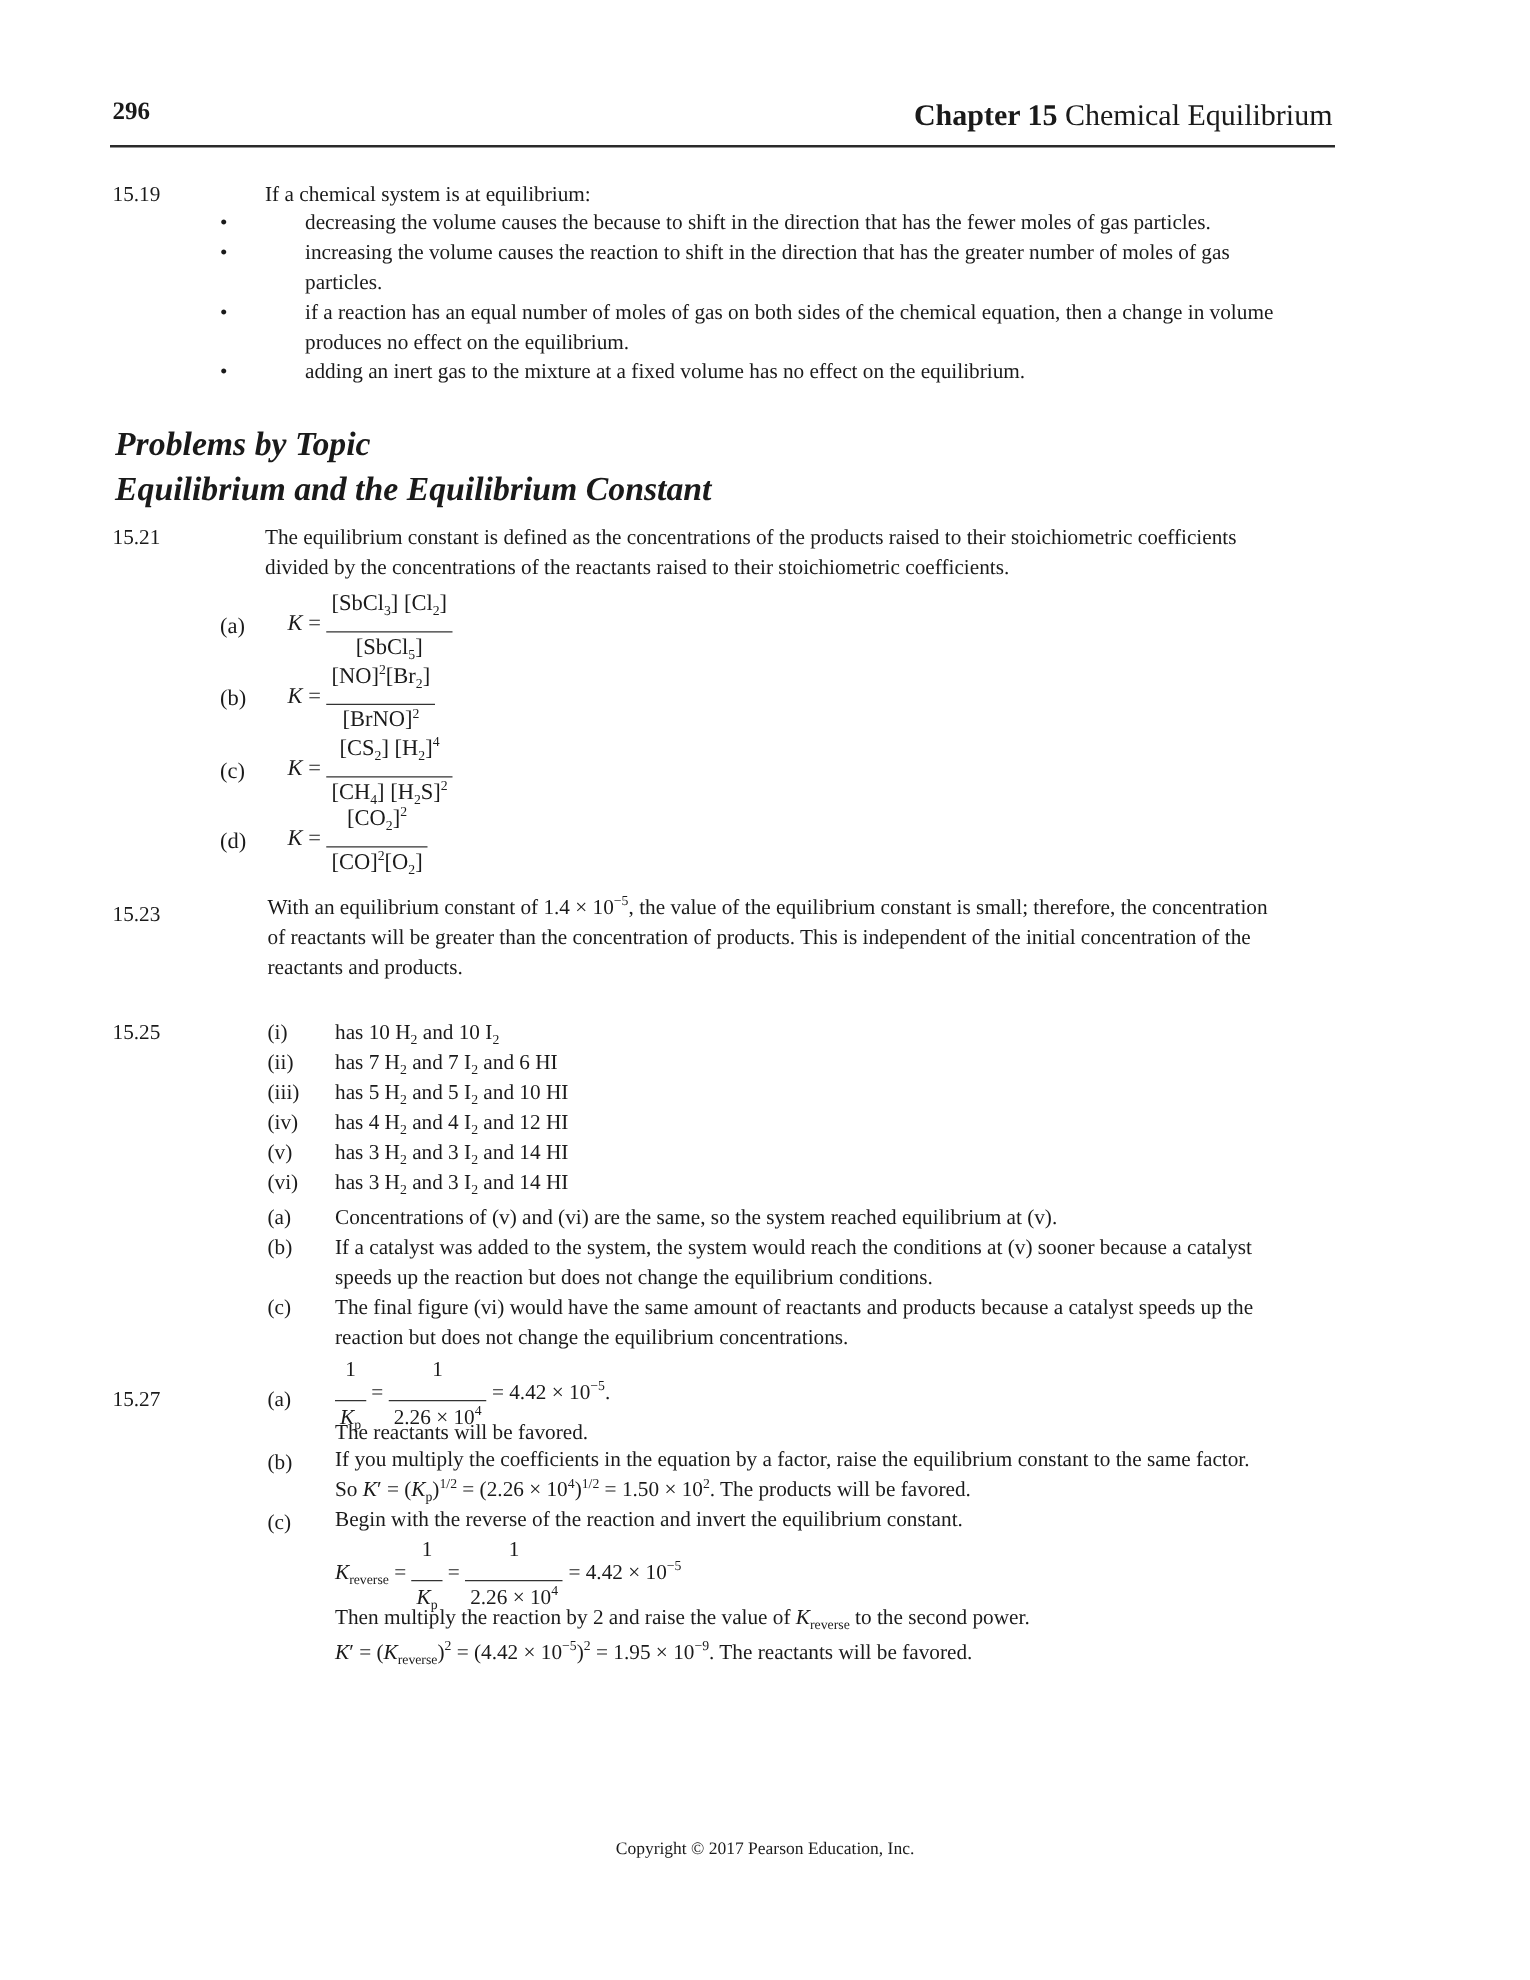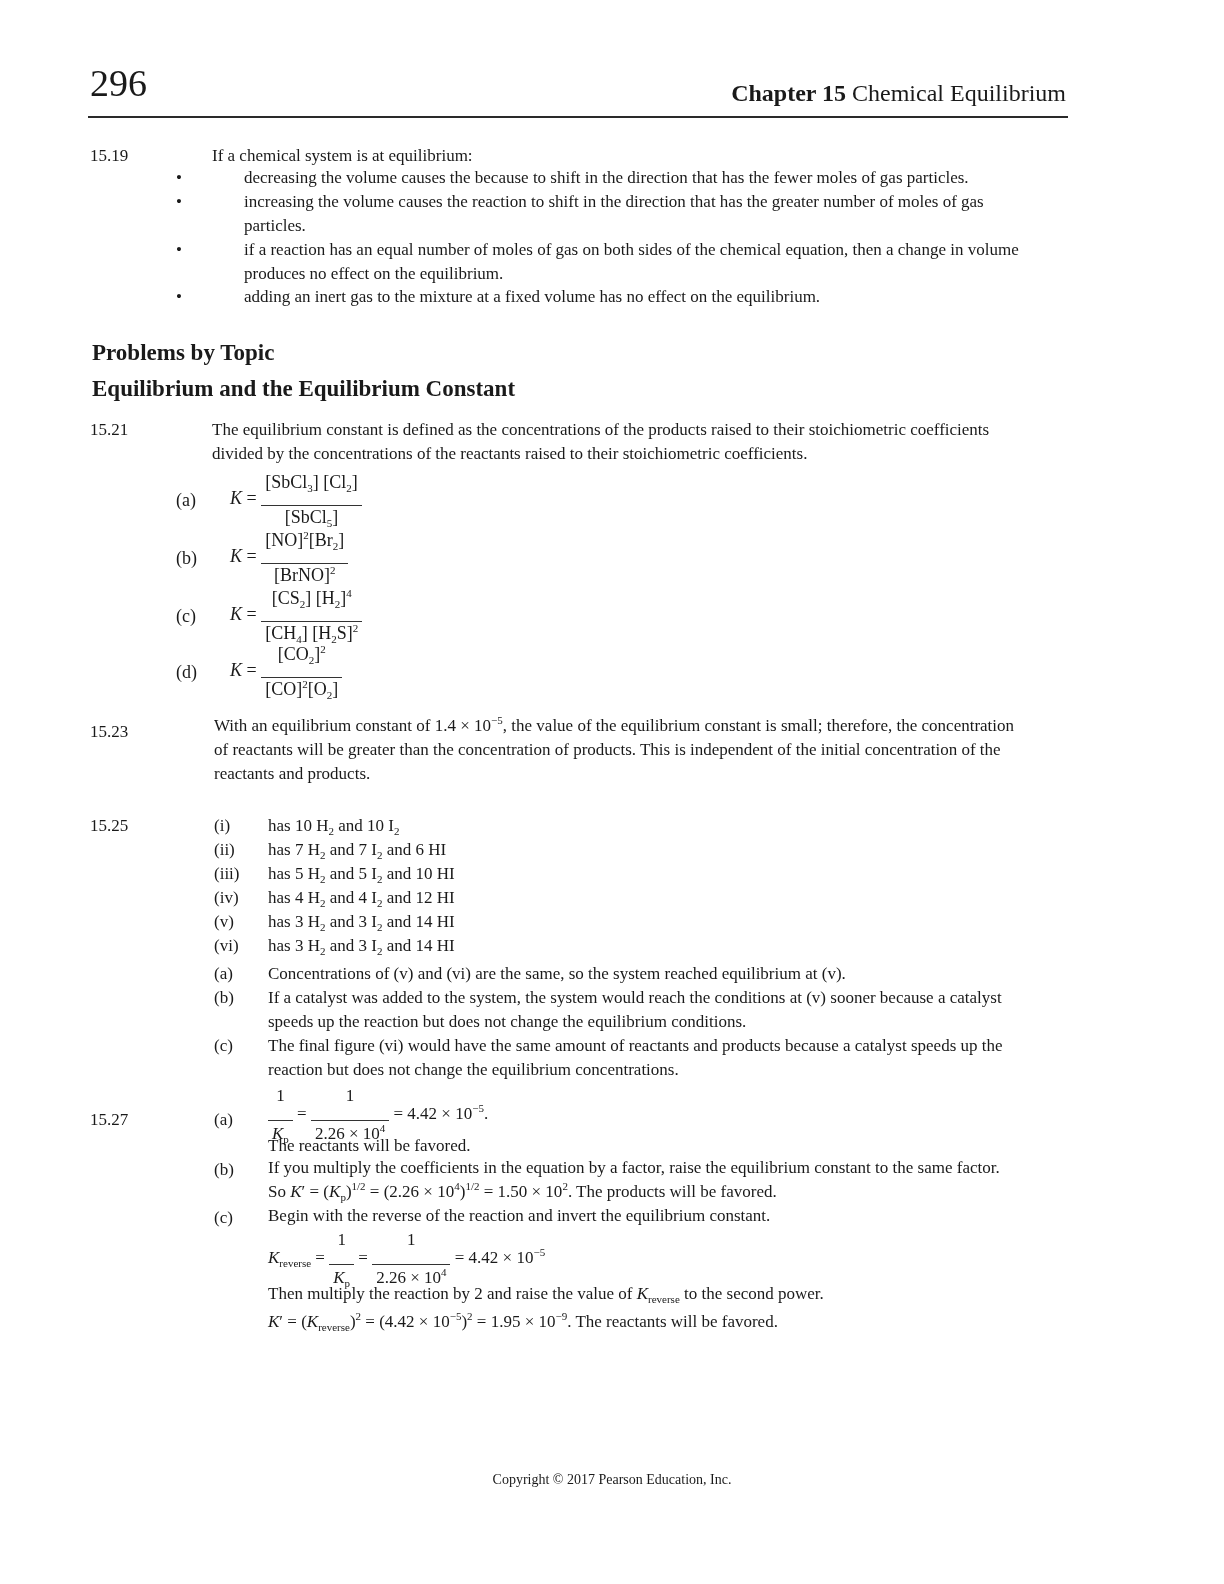--- a/index.html
+++ b/index.html
@@ -1,28 +1,28 @@
 <!DOCTYPE html>
 <html><head>
 <meta charset="utf-8">
 <style>
   html, body { margin: 0; padding: 0; background: #ffffff; }
   body {
     width: 1224px; height: 1584px; position: relative; overflow: hidden;
     font-family: "Liberation Serif", serif; color: #1a1a1a;
   }
   .abs { position: absolute; }
-  .pagenum { left: 90px; top: 61px; font-size: 38px; font-weight: normal; }
+  .pagenum { left: 90px; top: 78px; font-size: 20px; font-weight: bold; }
   .chapter { right: 158px; top: 80px; font-size: 24px; }
   .chapter b { font-weight: bold; }
   .rule { left: 88px; top: 116px; width: 980px; height: 2px; background: #2a2a2a; }
   .txt { font-size: 17px; line-height: 24px; margin-left: 38px; }
   .num { left: 90px; font-size: 17px; }
   .bullet { left: 176px; font-size: 17px; }
-  .h1 { left: 92px; font-size: 23px; font-weight: bold; }
+  .h1 { left: 92px; font-size: 27px; font-weight: bold; font-style: italic; }
   sub { font-size: 11px; vertical-align: -4px; line-height: 0; }
   sup { font-size: 11px; vertical-align: 7px; line-height: 0; }
   .frac { display: inline-block; vertical-align: middle; text-align: center; }
   .frac .n { display: block; border-bottom: 1px solid #333; padding: 0 4px 12px; }
   .frac .d { display: block; padding: 1px 4px 0; }
   i { font-style: italic; }
   .eq { font-size: 18px; }
 </style>
 </head>
 <body>

